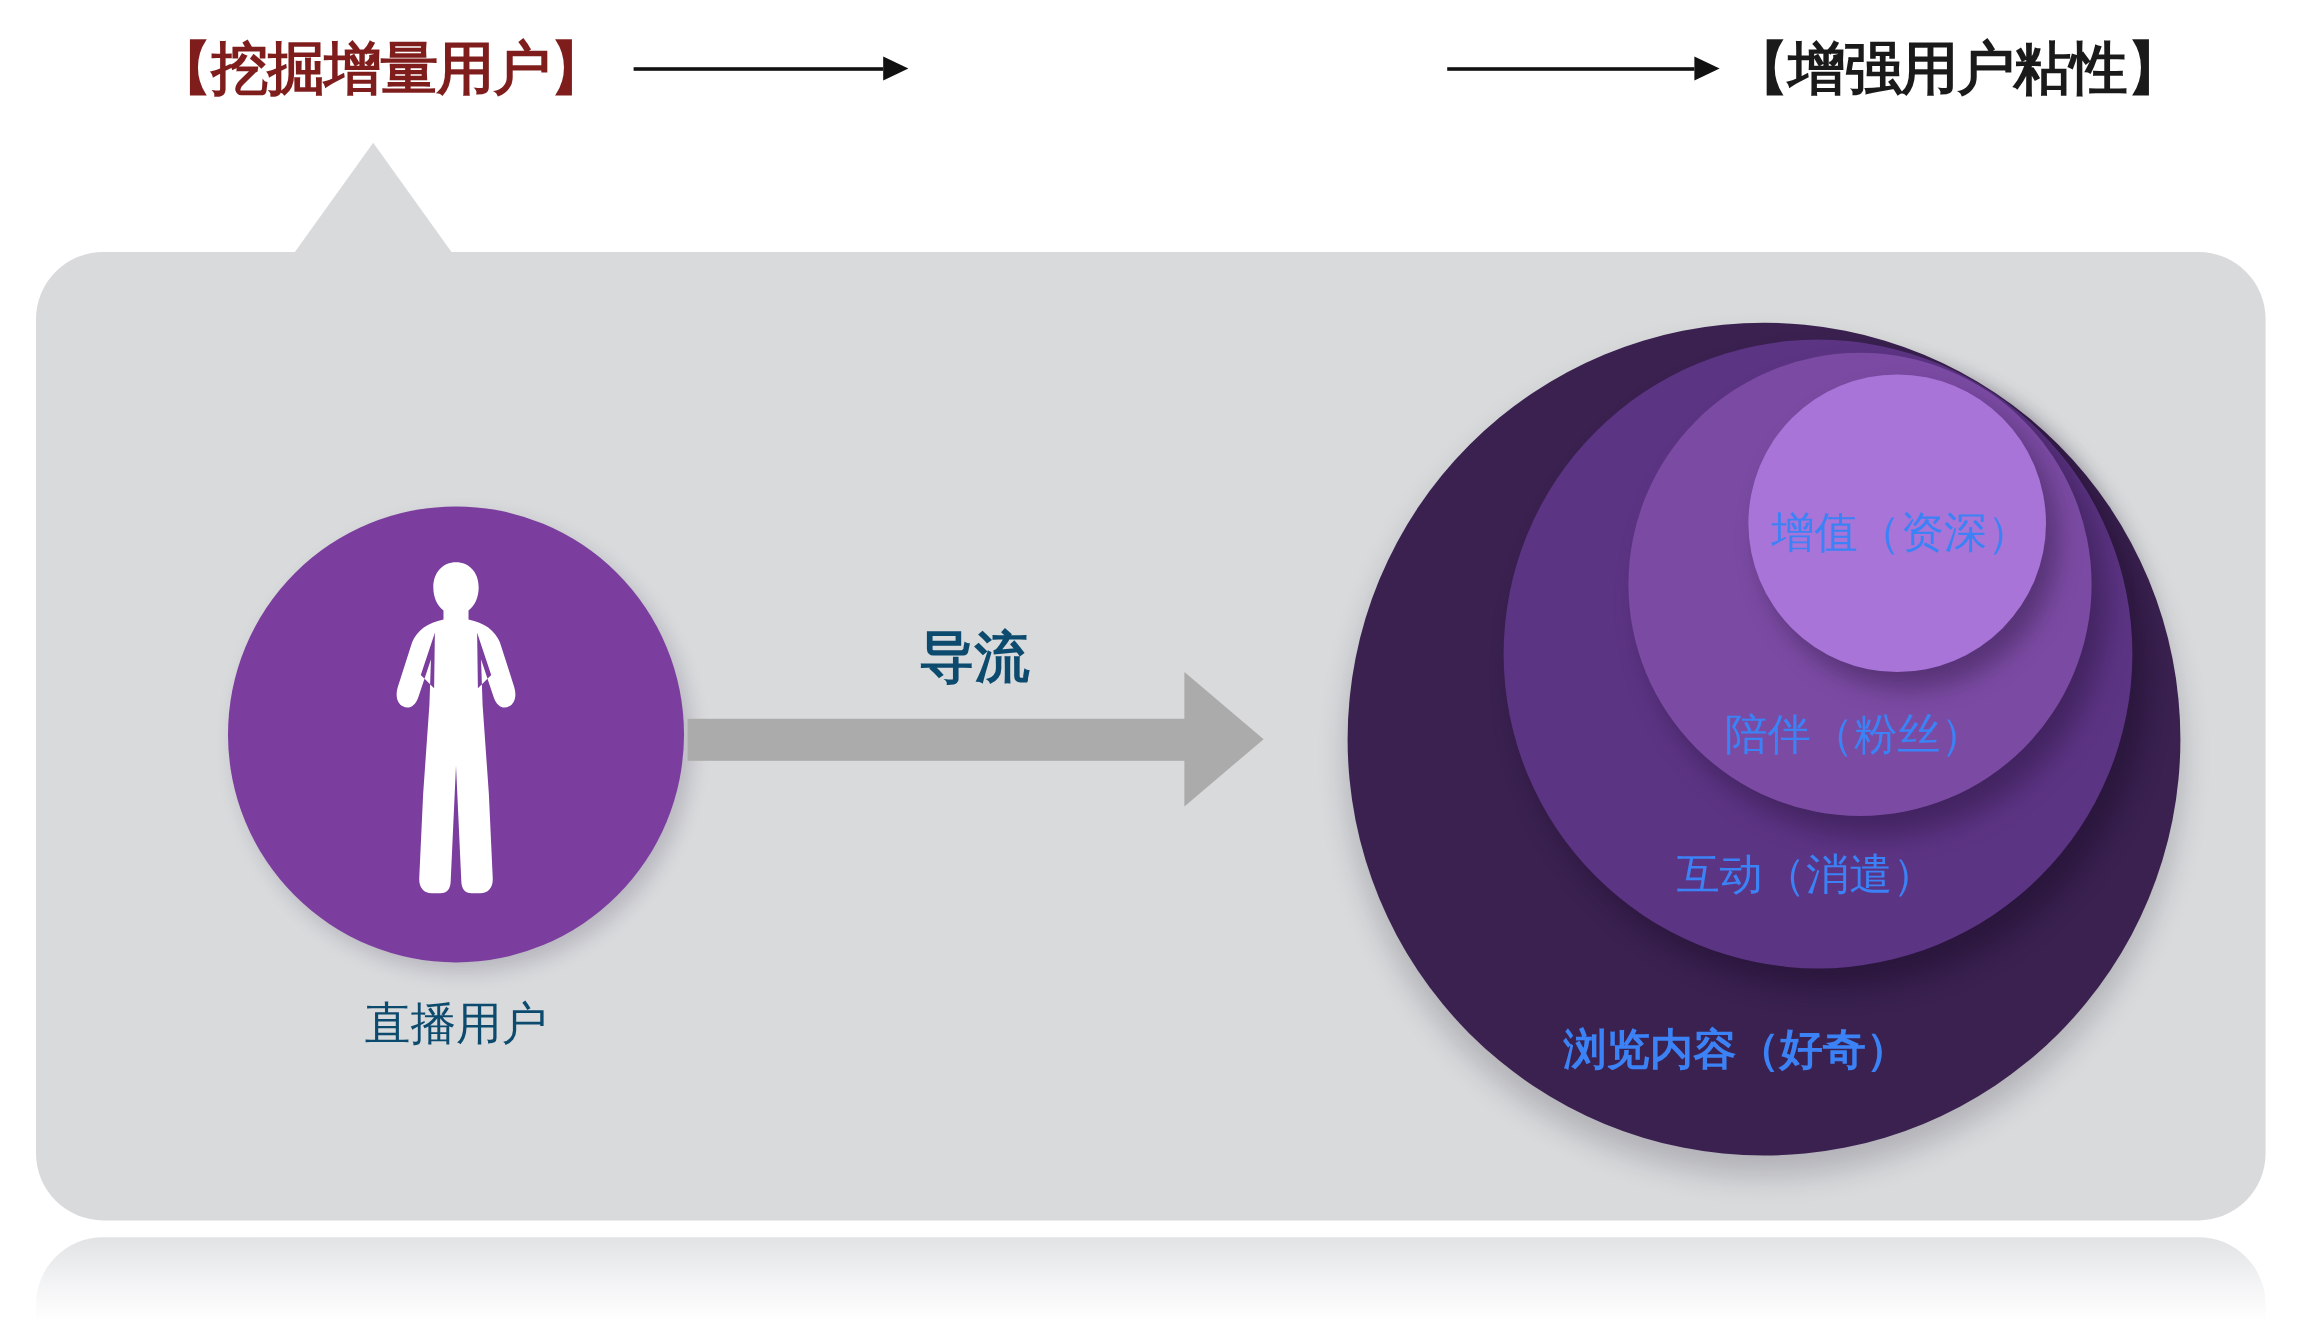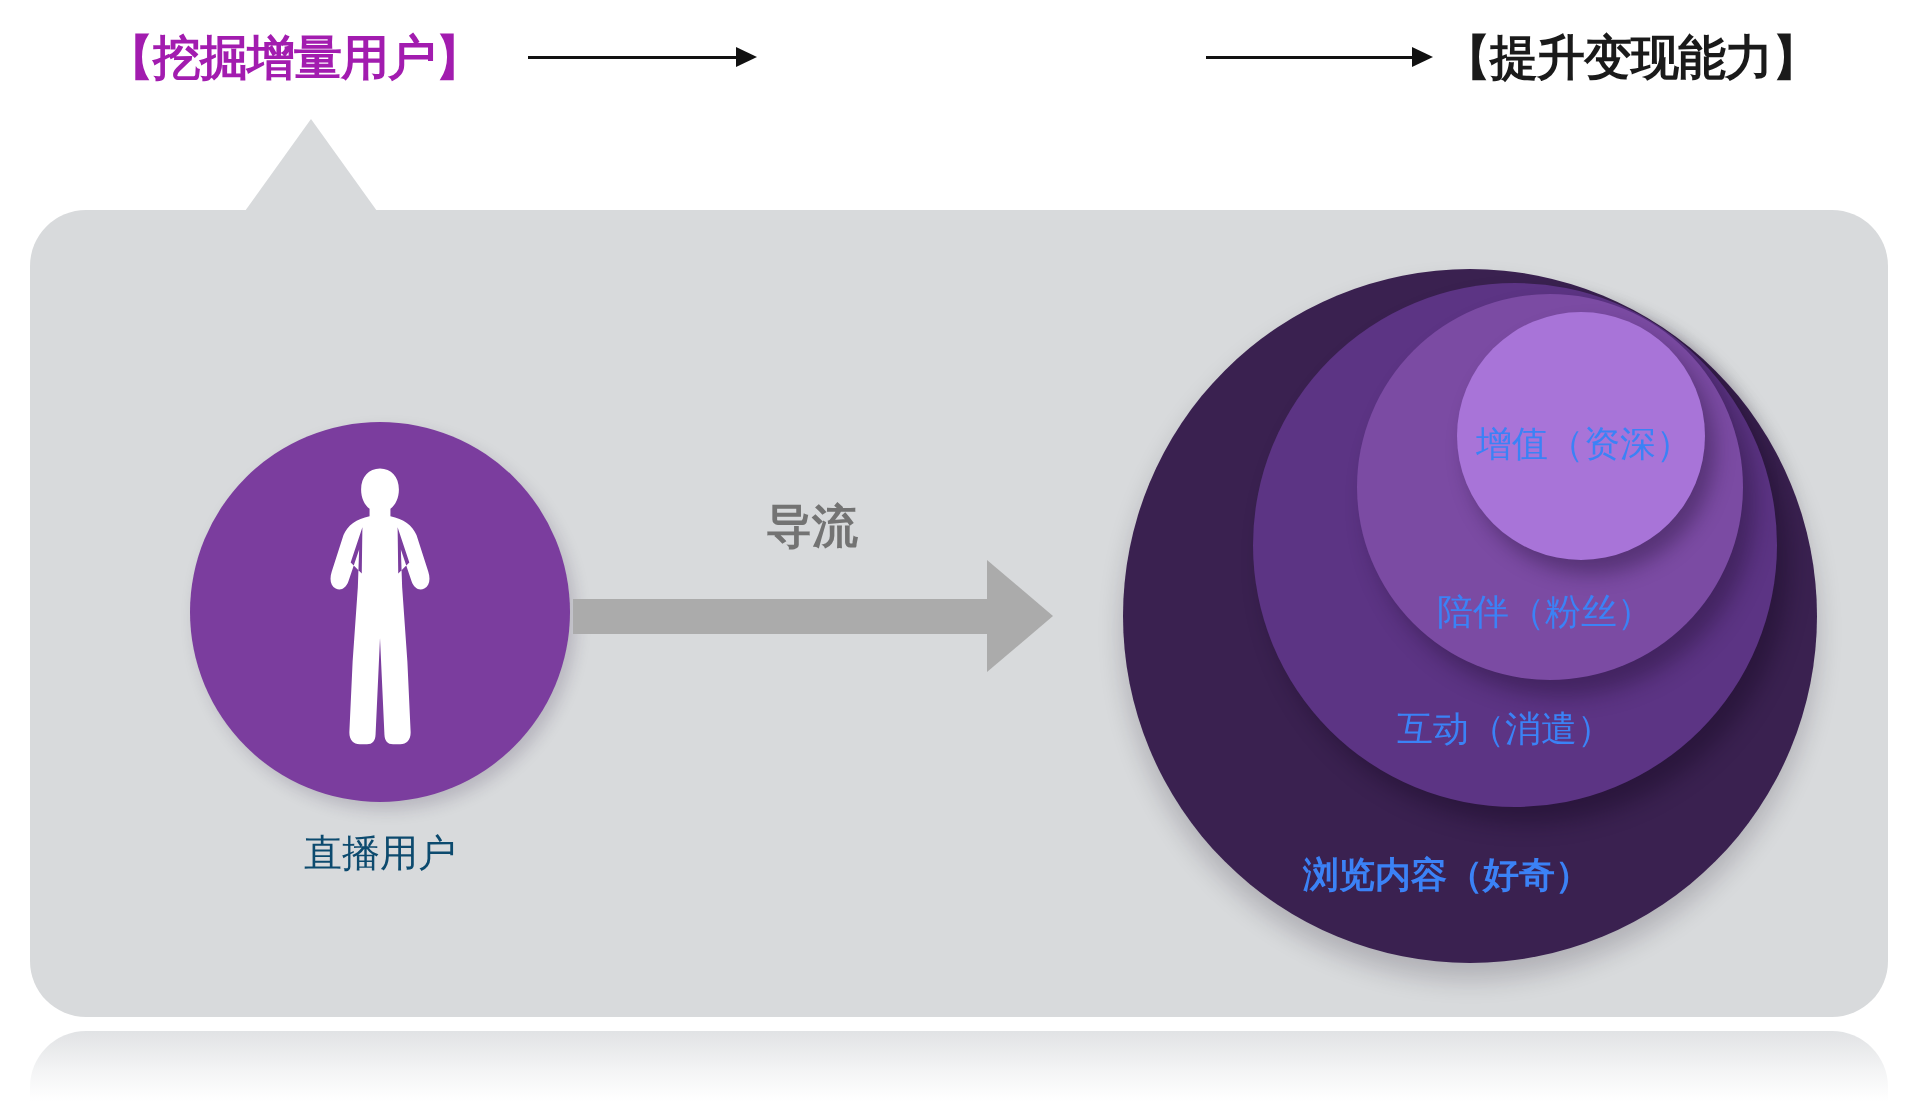--- a/index.html
+++ b/index.html
@@ -6,21 +6,21 @@
   #stage{
     position:relative;width:1920px;height:1119px;overflow:hidden;background:#ffffff;
     font-family:"Liberation Sans","DejaVu Sans",sans-serif;
   }
 
   
   .flow-step{
     position:absolute;top:28px;height:60px;line-height:60px;
     font-size:48px;font-weight:700;color:#1a1a1a;white-space:nowrap;letter-spacing:-1px;
   }
-  .flow-step.step-1{left:106px;color:#a21caf;}
+  .flow-step.step-1{left:129px;color:#7f1d1d;}
   .flow-step.step-2{left:774px;}
   .flow-step.step-3{left:1443px;}
   .harrow{position:absolute;top:56px;height:3px;background:#111;}
   .harrow.a1{left:528px;width:208px;}
   .harrow.a2{left:1206px;width:206px;}
   .harrow::after{
     content:'';position:absolute;right:-21px;top:-9px;width:0;height:0;
     border-left:21px solid #111;border-top:10px solid transparent;border-bottom:10px solid transparent;
   }
 
@@ -46,22 +46,22 @@
     background:#7b3d9e;box-shadow:6px 8px 16px rgba(40,20,60,0.18);
     display:flex;align-items:center;justify-content:center;
   }
   .user-label{
     position:absolute;left:180px;top:828px;width:400px;text-align:center;
     font-size:38px;font-weight:500;color:#0c4a6e;
   }
 
   
   .flow-label{
-    position:absolute;left:612px;top:496px;width:400px;text-align:center;
-    font-size:46px;font-weight:600;color:#737373;
+    position:absolute;left:612px;top:517px;width:400px;text-align:center;
+    font-size:46px;font-weight:600;color:#0c4a6e;
   }
   .big-arrow-body{position:absolute;left:573px;top:599px;width:416px;height:35px;background:#ababab;}
   .big-arrow-head{
     position:absolute;left:987px;top:560px;width:0;height:0;
     border-left:66px solid #ababab;border-top:56px solid transparent;border-bottom:56px solid transparent;
   }
 
   
   .fcircle{position:absolute;border-radius:50%;}
   .fc-1{left:1123px;top:269px;width:694px;height:694px;background:#3a2150;
@@ -84,21 +84,21 @@
   .person-svg{width:132px;height:292px;display:block;}
 </style>
 </head>
 <body>
 
 <div id="stage">
 
   <div class="flow-step step-1">【挖掘增量用户】</div>
   <div class="harrow a1"></div>
   <div class="harrow a2"></div>
-  <div class="flow-step step-3">【提升变现能力】</div>
+  <div class="flow-step step-3">【增强用户粘性】</div>
 
   <div class="panel-tail"></div>
   <div class="panel"></div>
   <div class="reflection"></div>
 
   <div class="user-circle">
     <svg class="person-svg" viewBox="0 0 100 224" xmlns="http://www.w3.org/2000/svg">
       <path fill="#ffffff" fill-rule="evenodd" d="
         M50 2 C41.5 2 35.5 8.5 35.5 18 C35.5 24.5 38 29.8 42 32.8 L42 38.5
         C32 40.5 25 45.5 22 53 L13 81 C11 87 12.2 92 16 94 C19.8 96 23.8 94 25.8 88.5 L34 64

